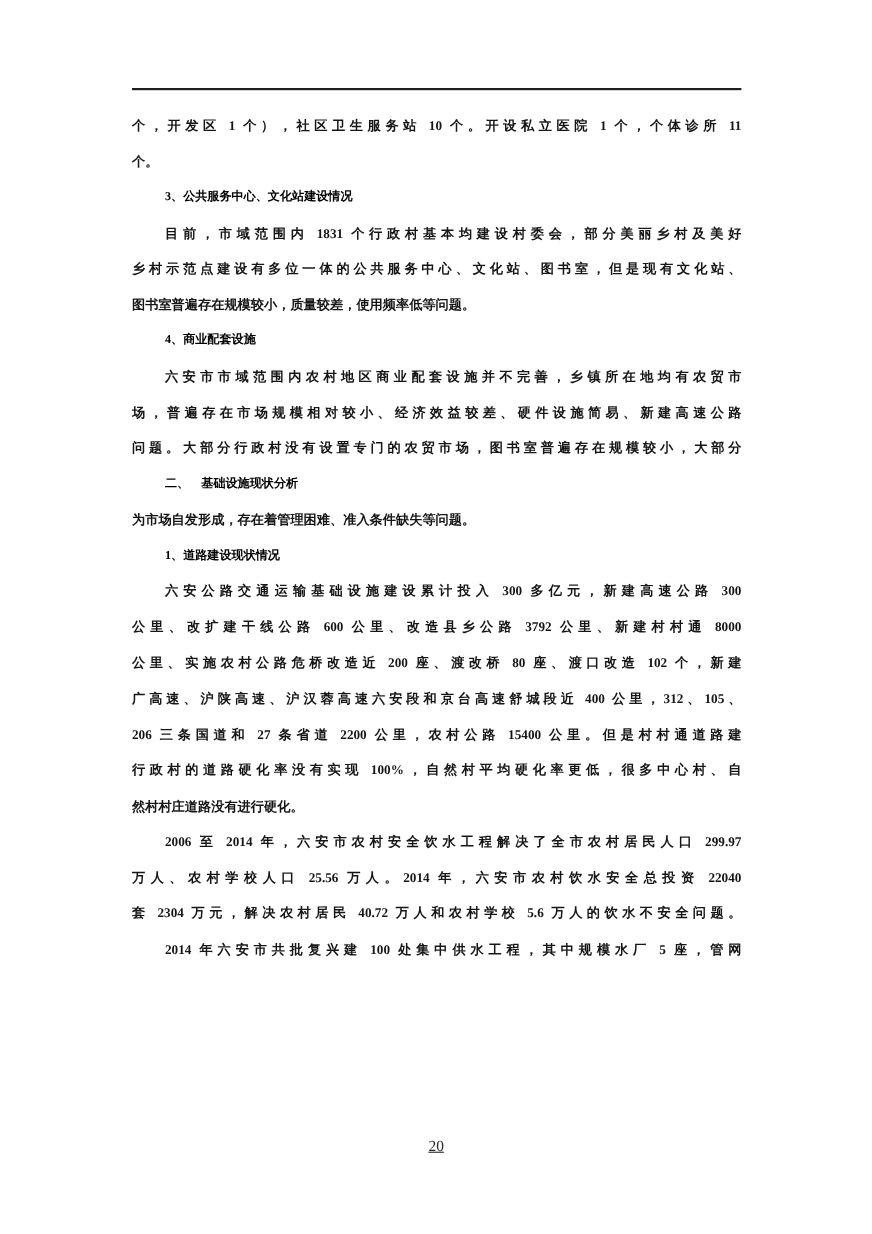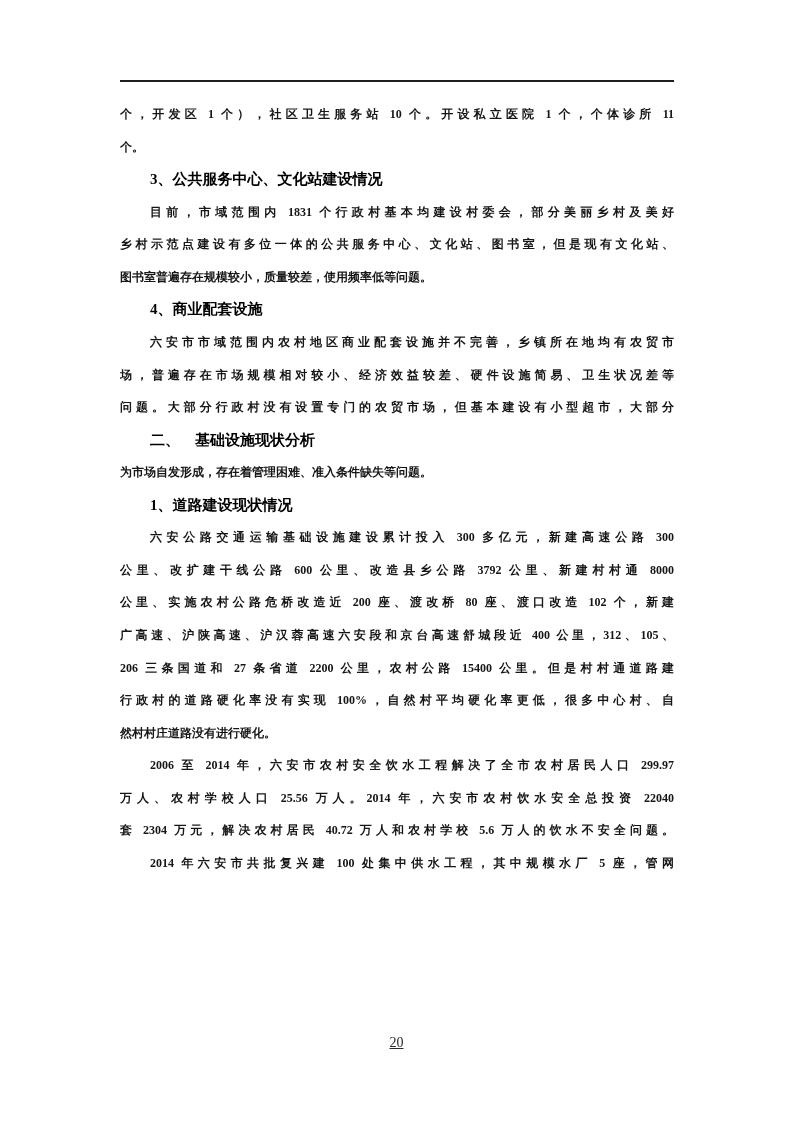--- a/index.html
+++ b/index.html
@@ -42,21 +42,21 @@
   }
   .line.fill {
     text-align: justify;
     text-align-last: justify;
   }
   .line.indent {
     text-indent: 30px;
   }
   .line.heading {
     font-weight: bold;
-    font-size: 15px;
+    font-size: 11px;
     color: #000000;
   }
   .page-number {
     position: absolute;
     left: 0;
     top: 1033px;
     width: 100%;
     text-align: center;
     font-size: 14px;
     line-height: 20px;
@@ -71,22 +71,22 @@
   <div class="header-rule"></div>
   <div class="document-body" id="document-body">
       <div class="line body fill">个，开发区 1 个），社区卫生服务站 10 个。开设私立医院 1 个，个体诊所 11</div>
       <div class="line body">个。</div>
       <div class="line heading indent">3、公共服务中心、文化站建设情况</div>
       <div class="line body indent fill">目前，市域范围内 1831 个行政村基本均建设村委会，部分美丽乡村及美好</div>
       <div class="line body fill">乡村示范点建设有多位一体的公共服务中心、文化站、图书室，但是现有文化站、</div>
       <div class="line body">图书室普遍存在规模较小，质量较差，使用频率低等问题。</div>
       <div class="line heading indent">4、商业配套设施</div>
       <div class="line body indent fill">六安市市域范围内农村地区商业配套设施并不完善，乡镇所在地均有农贸市</div>
-      <div class="line body fill">场，普遍存在市场规模相对较小、经济效益较差、硬件设施简易、卫生状况差等</div>
-      <div class="line body fill">问题。大部分行政村没有设置专门的农贸市场，但基本建设有小型超市，大部分</div>
+      <div class="line body fill">场，普遍存在市场规模相对较小、经济效益较差、硬件设施简易、新建高速公路</div>
+      <div class="line body fill">问题。大部分行政村没有设置专门的农贸市场，图书室普遍存在规模较小，大部分</div>
       <div class="line heading indent">二、　基础设施现状分析</div>
       <div class="line body">为市场自发形成，存在着管理困难、准入条件缺失等问题。</div>
       <div class="line heading indent">1、道路建设现状情况</div>
       <div class="line body indent fill">六安公路交通运输基础设施建设累计投入 300 多亿元，新建高速公路 300</div>
       <div class="line body fill">公里、改扩建干线公路 600 公里、改造县乡公路 3792 公里、新建村村通 8000</div>
       <div class="line body fill">公里、实施农村公路危桥改造近 200 座、渡改桥 80 座、渡口改造 102 个，新建</div>
       <div class="line body fill">广高速、沪陕高速、沪汉蓉高速六安段和京台高速舒城段近 400 公里，312、105、</div>
       <div class="line body fill">206 三条国道和 27 条省道 2200 公里，农村公路 15400 公里。但是村村通道路建</div>
       <div class="line body fill">行政村的道路硬化率没有实现 100%，自然村平均硬化率更低，很多中心村、自</div>
       <div class="line body">然村村庄道路没有进行硬化。</div>

